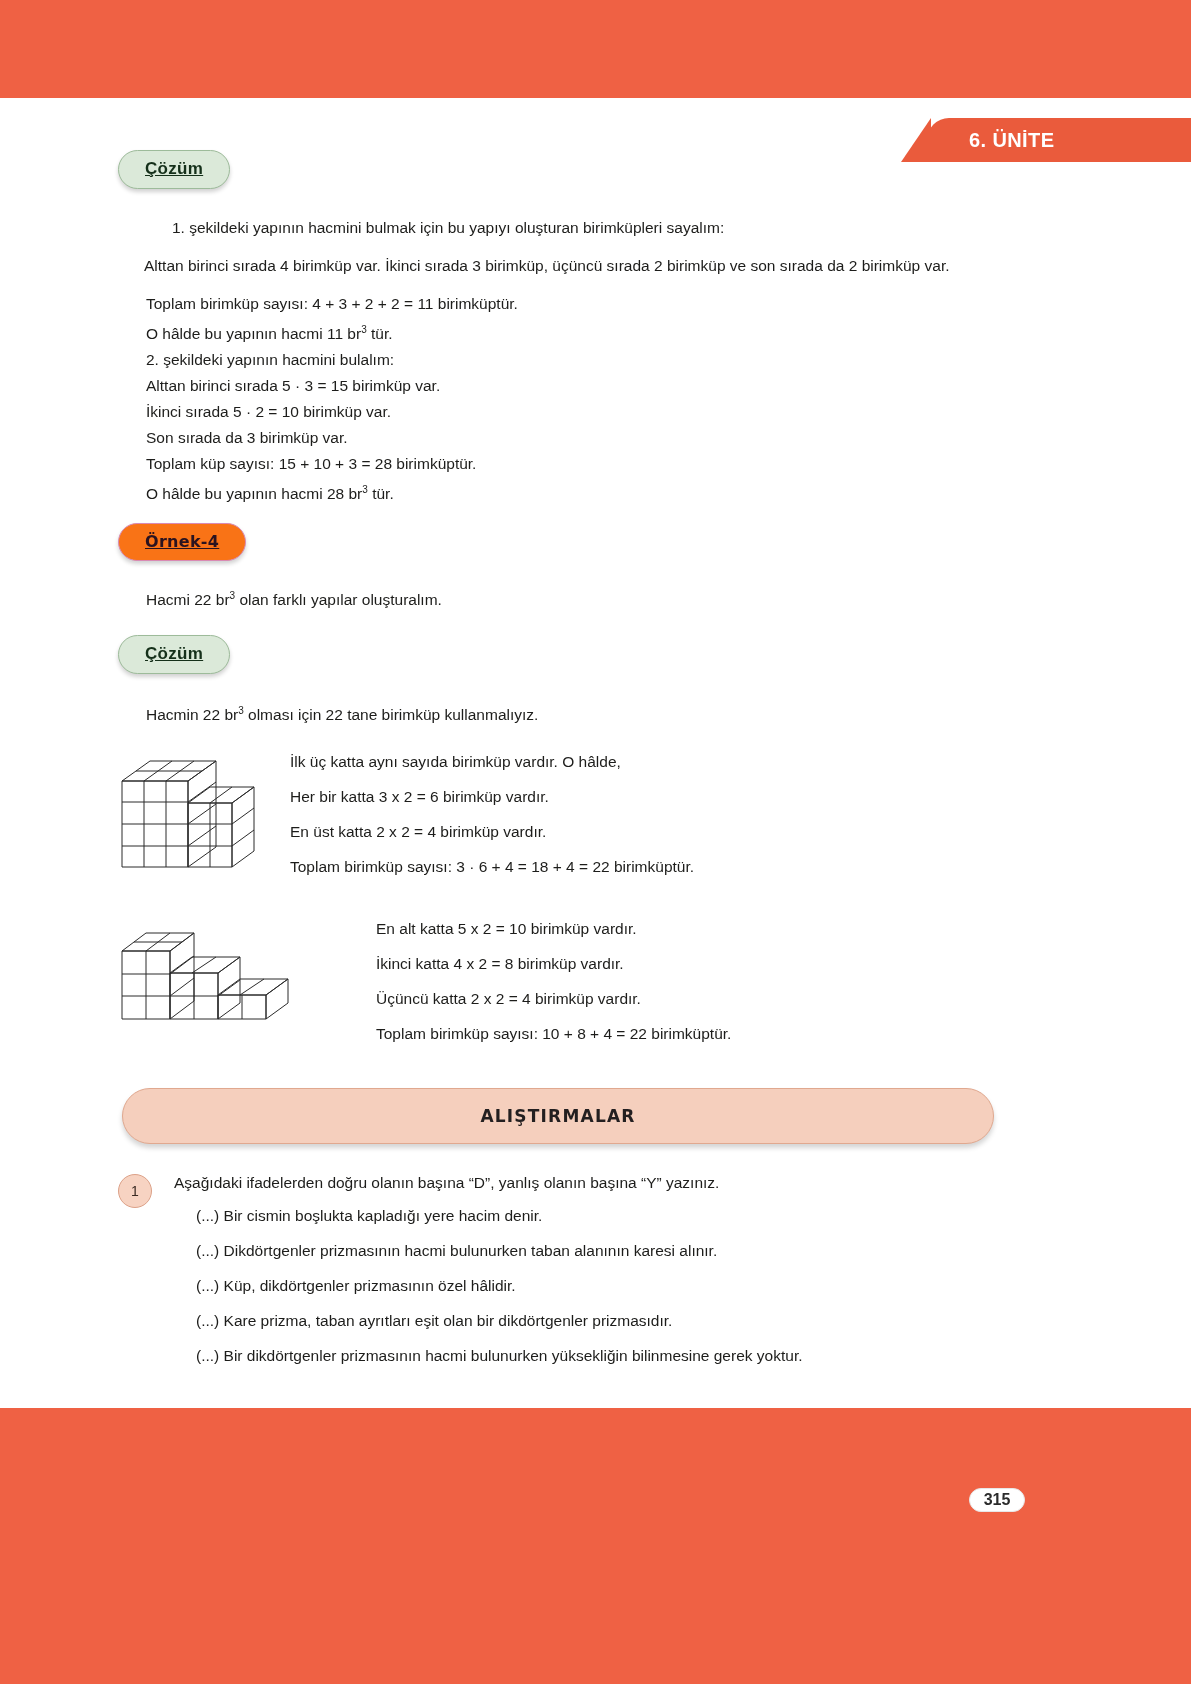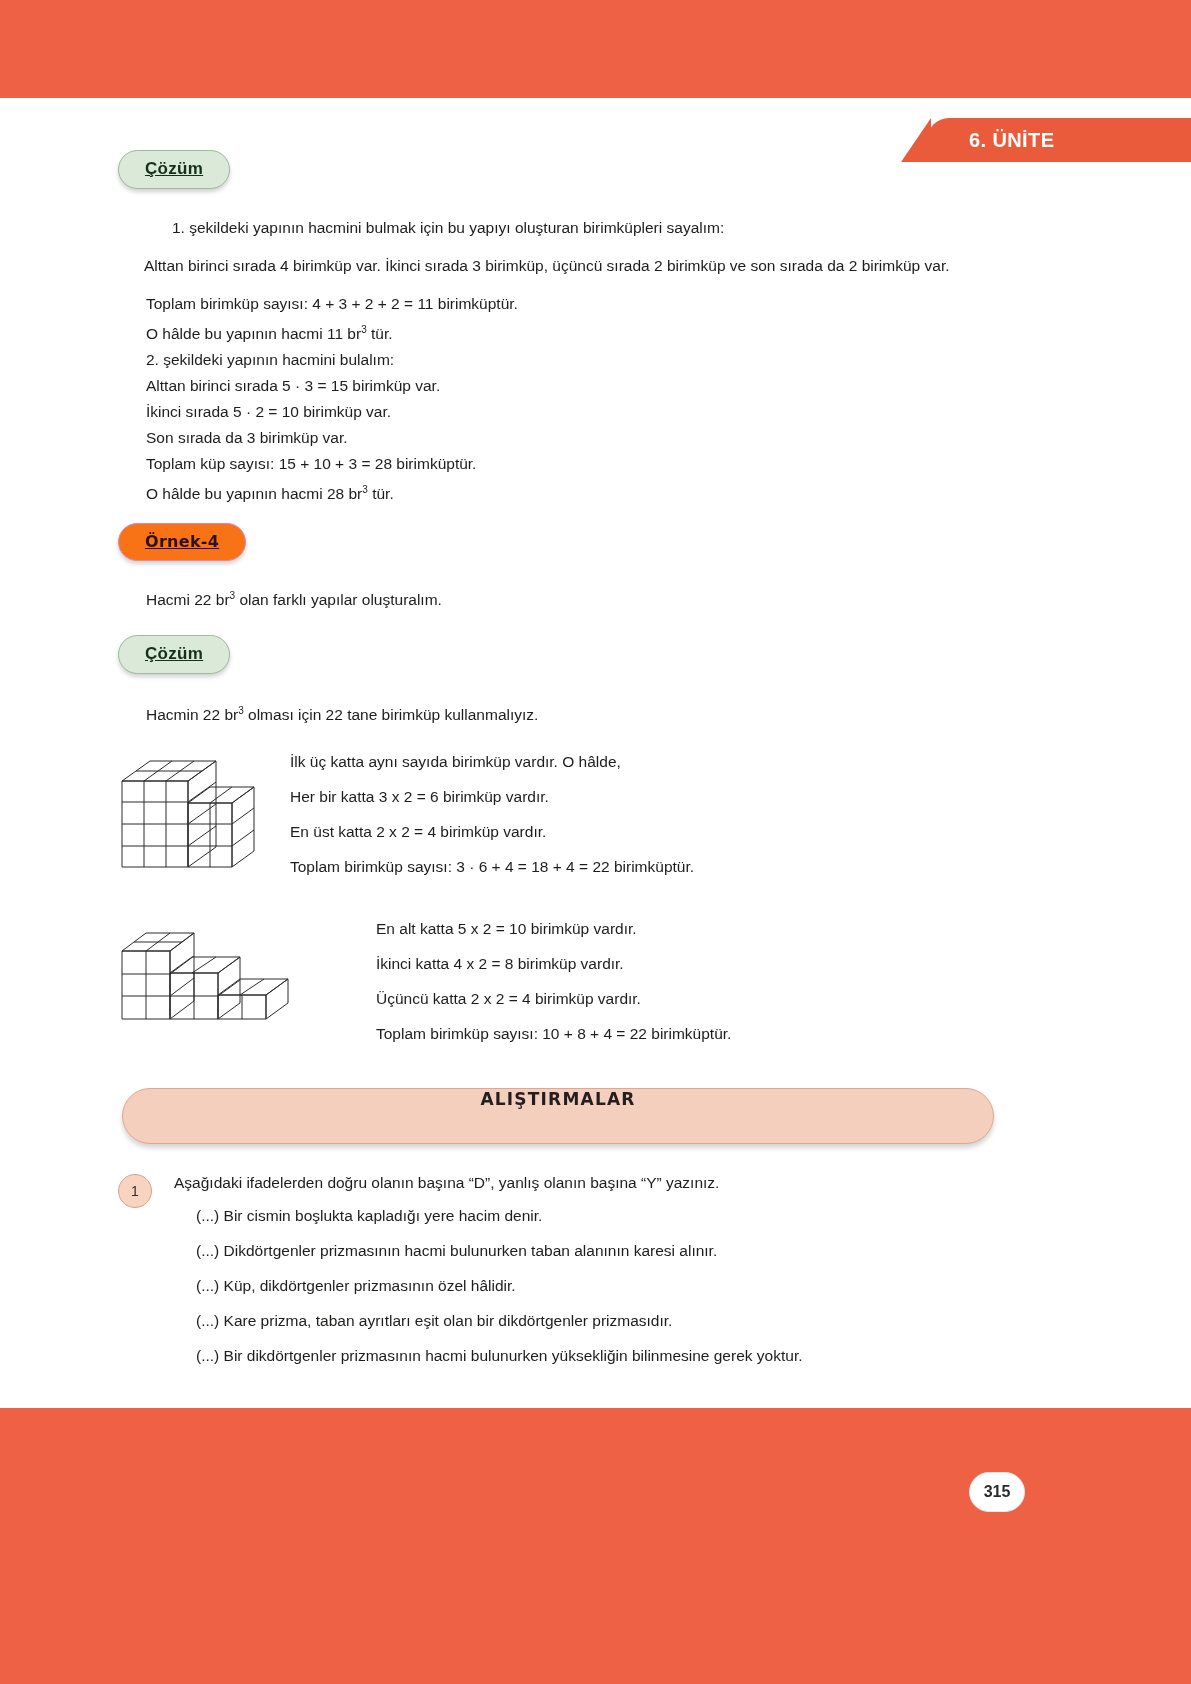--- a/index.html
+++ b/index.html
@@ -111,21 +111,21 @@
   }
   .figtext p:last-child{ margin-bottom:0; }
 
   
   #alistirmalar{
     margin:0 auto;
     width:872px; height:56px;
     background:#f5cfbd;
     border:1.3px solid #e0a88f;
     border-radius:28px;
-    display:flex; justify-content:center;
+    display:flex; align-items:center; justify-content:center;
     box-shadow:0 4px 5px rgba(0,0,0,.17);
   }
   #alistirmalar .t{
     font-family:"DejaVu Sans", sans-serif;
     font-weight:bold;
     font-size:17px;
     letter-spacing:1.2px;
     color:#231f20;
   }
 
@@ -147,21 +147,21 @@
   }
   .ex-body .sub{
     margin:0 0 5px 0; padding-left:22px;
     font-size:15.5px; color:#1d1d1b; line-height:30px;
   }
 
   
   #page-num{
     position:absolute;
     right:166px; bottom:172px;
-    width:56px; height:40px;
+    width:56px; height:24px;
     background:#ffffff;
     border:1.4px solid #e7e7e7;
     border-radius:20px;
     display:flex; align-items:center; justify-content:center;
     font-size:16px; font-weight:bold; color:#2b2b2b;
     z-index:6;
   }
 
   svg{ display:block; }
 </style>

